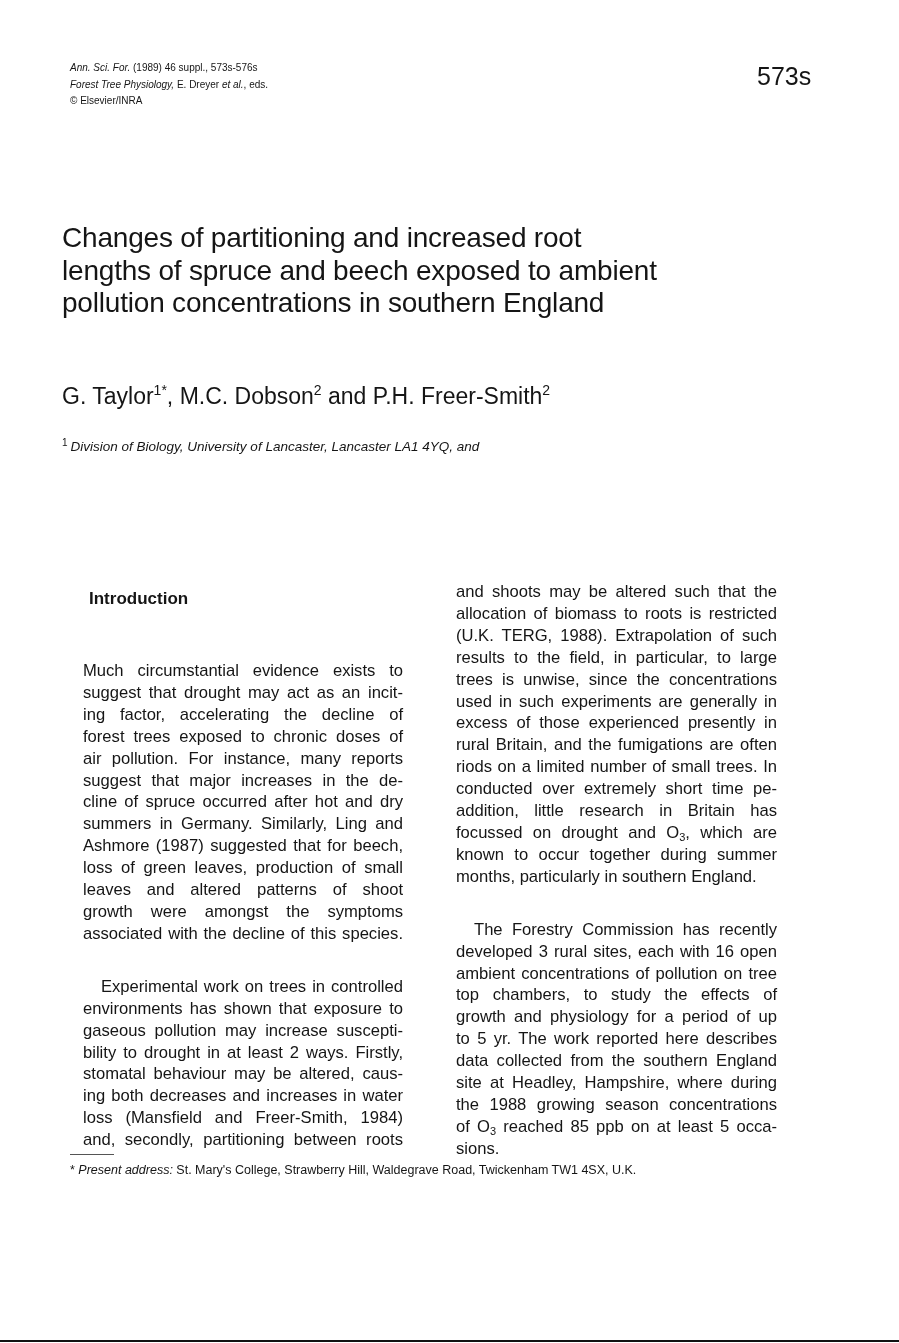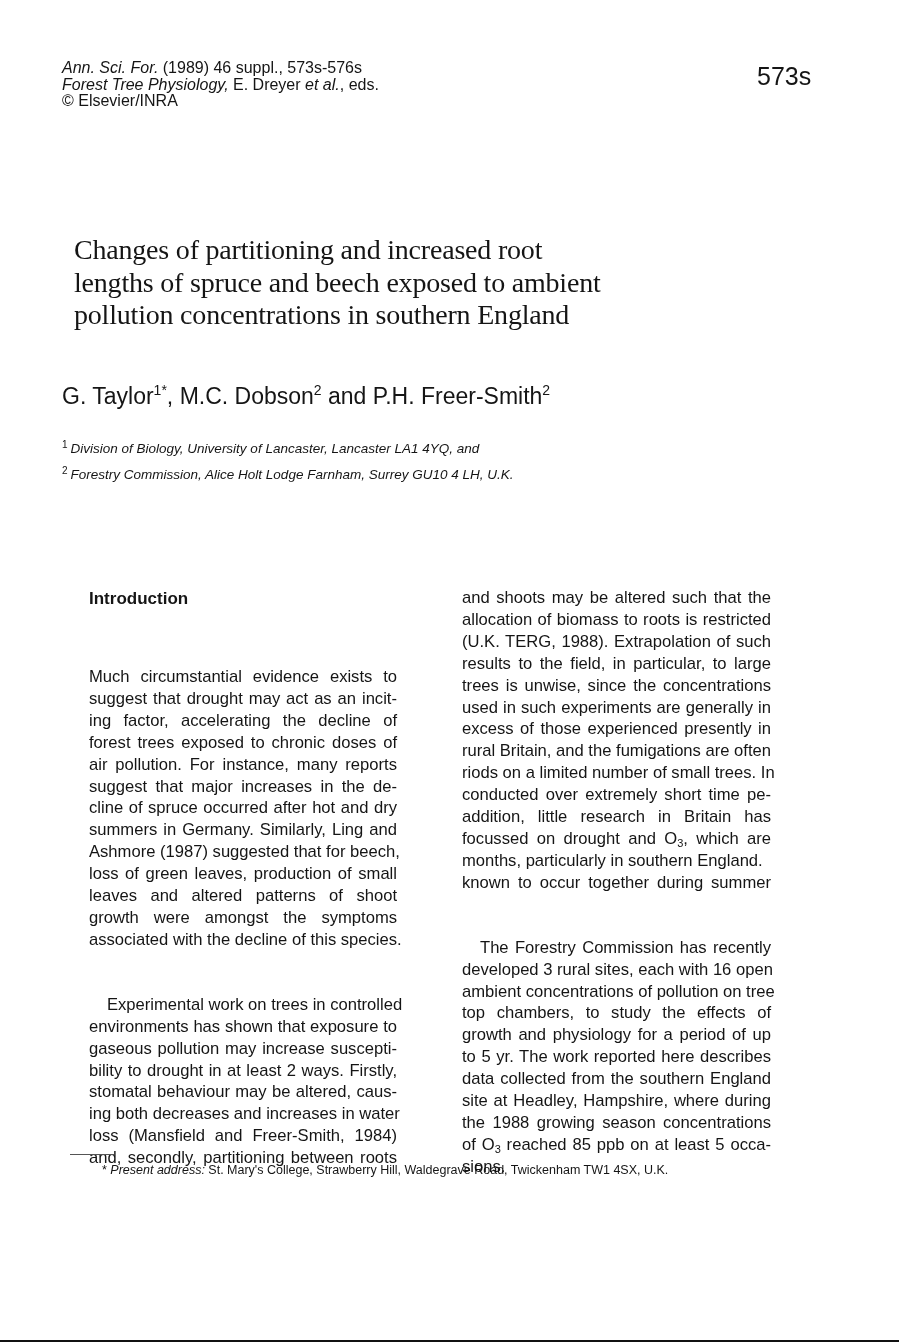--- a/index.html
+++ b/index.html
@@ -1,67 +1,66 @@
 <!DOCTYPE html>
 <html><head>
 <meta charset="utf-8">
 <style>
   html, body { margin: 0; padding: 0; background: #ffffff; }
   body { width: 899px; height: 1343px; position: relative; overflow: hidden; color: #151515;
          font-family: "Liberation Sans", "DejaVu Sans", sans-serif; }
   .abs { position: absolute; }
-  .header-meta { left: 62px; top: 60px; font-size: 16px; line-height: 16.5px; }
+  .header-meta { left: 70px; top: 60px; font-size: 10px; line-height: 16.5px; }
   .header-meta .line { display: block; white-space: nowrap; }
   .page-number { left: 757px; top: 62px; font-size: 25px; }
   .title { left: 62px; top: 222px; font-size: 28px; line-height: 32.5px; letter-spacing: -0.2px; }
   .title .line { display: block; white-space: nowrap; }
   .authors { left: 62px; top: 382px; font-size: 23px; white-space: nowrap; }
   .authors sup { font-size: 14px; vertical-align: 9px; }
-  .affil { left: 62px; top: 434px; font-size: 13.5px; line-height: 22px; font-style: italic; }
+  .affil { left: 62px; top: 434px; font-size: 13.5px; line-height: 17px; font-style: italic; }
   .affil .line { display: block; white-space: nowrap; }
   .affil sup { font-style: normal; font-size: 10px; vertical-align: 5px; margin-right: 3px; }
   .section-heading { left: 73px; top: 573px; font-size: 17px; font-weight: bold; }
   .col { font-size: 16.6px; line-height: 21.9px; text-align: justify; }
   .col-left { left: 73px; top: 650px; width: 340px; }
   .col-right { left: 446px; top: 571px; width: 341px; }
-  .col p { margin: 16px; }
+  .col p { margin: 10px; }
   .col .line { display: block; text-align: justify; text-align-last: justify; white-space: nowrap; }
   .col .line.last { text-align-last: left; }
   .col .indent { padding-left: 18px; }
   .gap { height: 11px; }
   .col sub { font-size: 11px; vertical-align: -3px; line-height: 0; }
   .footnote-rule { left: 70px; top: 1154px; width: 44px; height: 1px; background: #555; }
-  .footnote { left: 70px; top: 1163px; font-size: 12.5px; white-space: nowrap; margin-left: 32px; }
+  .footnote { left: 70px; top: 1163px; font-size: 12.5px; white-space: nowrap; }
   .footnote i { font-style: italic; }
   .bottom-rule { left: 0; top: 1340px; width: 899px; height: 2px; background: #111; }
 </style>
 </head>
 <body>
 
 <div class="abs header-meta">
   <span class="line"><i>Ann. Sci. For.</i><span> (1989) 46 suppl., 573s-576s</span></span>
   <span class="line"><i>Forest Tree Physiology,</i><span> E. Dreyer </span><i>et al.</i><span>, eds.</span></span>
   <span class="line">© Elsevier/INRA</span>
 </div>
 
 <div class="abs page-number">573s</div>
 
-<h1 class="abs title" style="margin:12px;font-weight:normal;font-family:Liberation Serif, serif;">
+<h1 class="abs title" style="margin:0;font-weight:normal;">
   <span class="line">Changes of partitioning and increased root</span>
   <span class="line">lengths of spruce and beech exposed to ambient</span>
   <span class="line">pollution concentrations in southern England</span>
 </h1>
 
 <div class="abs authors">
   <span>G. Taylor</span><sup>1*</sup><span>, </span><span>M.C. Dobson</span><sup>2</sup><span> and </span><span>P.H. Freer-Smith</span><sup>2</sup>
 </div>
 
 <div class="abs affil">
   <span class="line"><sup>1</sup><span>Division of Biology, University of Lancaster, Lancaster LA1 4YQ, and</span></span>
-  <span class="line"><sup>2</sup><span>Forestry Commission, Alice Holt Lodge Farnham, Surrey GU10 4 LH, U.K.</span></span>
 </div>
 
 <h2 class="abs section-heading" style="margin:16px;">Introduction</h2>
 
 <div class="abs col col-left">
   <p>
     <span class="line">Much circumstantial evidence exists to</span>
     <span class="line">suggest that drought may act as an incit-</span>
     <span class="line">ing factor, accelerating the decline of</span>
     <span class="line">forest trees exposed to chronic doses of</span>
@@ -95,22 +94,22 @@
     <span class="line">(U.K. TERG, 1988). Extrapolation of such</span>
     <span class="line">results to the field, in particular, to large</span>
     <span class="line">trees is unwise, since the concentrations</span>
     <span class="line">used in such experiments are generally in</span>
     <span class="line">excess of those experienced presently in</span>
     <span class="line">rural Britain, and the fumigations are often</span>
     <span class="line">riods on a limited number of small trees. In</span>
     <span class="line">conducted over extremely short time pe-</span>
     <span class="line">addition, little research in Britain has</span>
     <span class="line"><span>focussed on drought and O</span><sub>3</sub><span>, which are</span></span>
+    <span class="line">known to occur together during summer</span>
     <span class="line last">months, particularly in southern England.</span>
-    <span class="line">known to occur together during summer</span>
   </p>
   <div class="gap"></div>
   <p>
     <span class="line indent">The Forestry Commission has recently</span>
     <span class="line">developed 3 rural sites, each with 16 open</span>
     <span class="line">ambient concentrations of pollution on tree</span>
     <span class="line">top chambers, to study the effects of</span>
     <span class="line">growth and physiology for a period of up</span>
     <span class="line">to 5 yr. The work reported here describes</span>
     <span class="line">data collected from the southern England</span>

